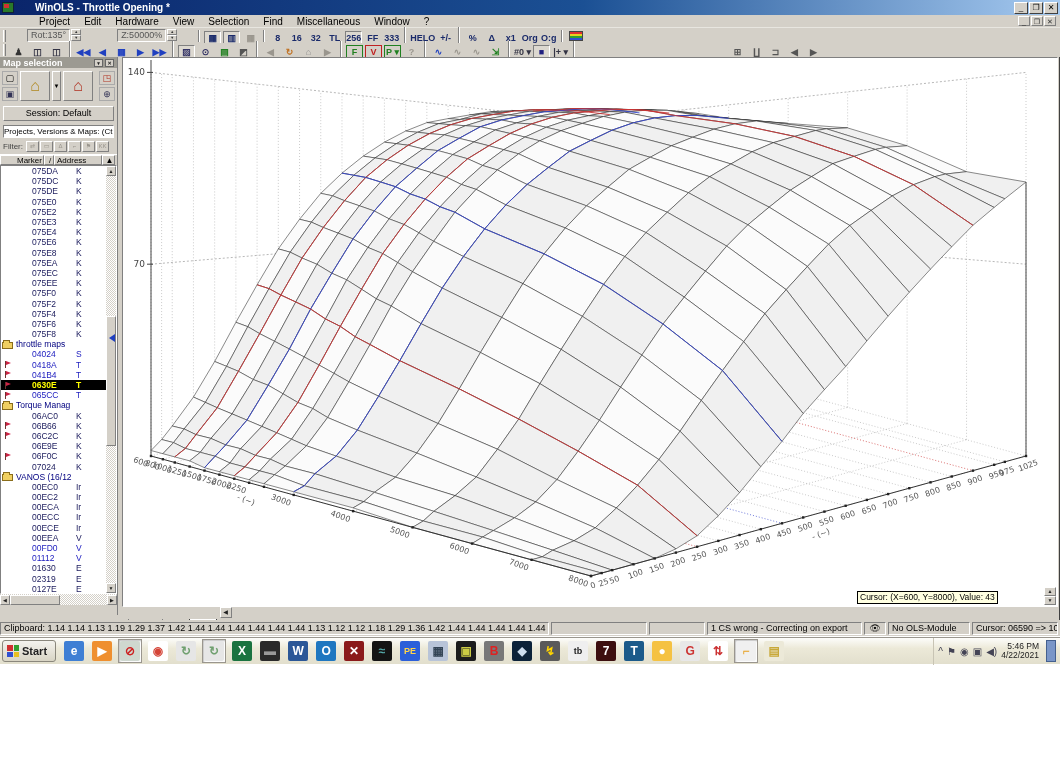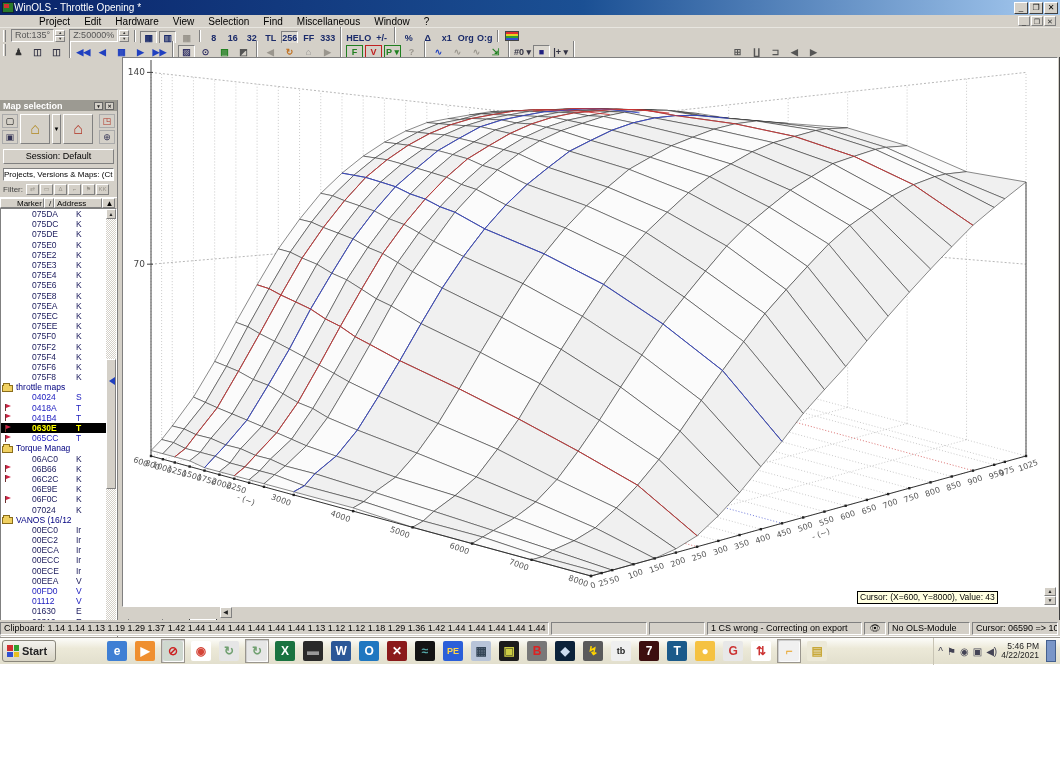--- a/index.html
+++ b/index.html
@@ -4,55 +4,55 @@
 <style>
   * { margin:0; padding:0; box-sizing:border-box; }
   html,body { width:1060px; height:763px; background:#fff; font-family:"Liberation Sans",sans-serif; overflow:hidden; }
   #screen { position:relative; width:1060px; height:763px; background:#fff; }
   #main-window { position:absolute; left:0; top:0; width:1060px; height:636px; background:#d4d0c8; border-right:1px solid #404040; }
 
   
   #title-bar { position:absolute; left:0; top:0; width:1060px; height:15px;
     background:linear-gradient(90deg,#0a246a 0%,#1b5094 55%,#a6caf0 100%);
     display:flex; align-items:center; padding:0 2px; }
-  #title-text { color:#fff; font-size:10px; font-weight:normal; margin-left:0; flex:1; }
+  #title-text { color:#fff; font-size:10px; font-weight:bold; margin-left:21px; flex:1; }
   .tb-ctl { width:14px; height:12px; background:#d4d0c8; border:1px solid; border-color:#fff #404040 #404040 #fff;
     font-size:8px; line-height:10px; text-align:center; color:#000; margin-left:1px; }
   #win-logo { width:12px; height:11px; background:#2a7a2a; border:1px solid #123; position:relative; }
   #win-logo::after{ content:""; position:absolute; left:1px; top:1px; width:5px; height:4px; background:#d03030; }
 
   
   #menu-bar { position:absolute; left:0; top:15px; width:1060px; height:13px; background:#d4d0c8;
     display:flex; align-items:center; font-size:10px; padding-left:32px; border-bottom:1px solid #e8e6e0;}
   .menu-item { padding:0 7px; color:#000; }
   #mdi-controls { position:absolute; right:4px; top:1px; display:flex; }
   .mdi-btn { width:12px; height:10px; font-size:7px; line-height:9px; text-align:center; color:#333; background:#d4d0c8;
     border:1px solid; border-color:#fff #808080 #808080 #fff; margin-left:1px;}
 
   
   .toolbar { position:absolute; left:0; width:1060px; background:#d4d0c8; display:flex; align-items:center; }
   #toolbar-2 { top:28px; height:15px; }
   #toolbar-3 { top:43px; height:14px; }
   .grip { width:3px; height:12px; border-left:1px solid #fff; border-right:1px solid #808080; margin:0 3px; }
   .sep { width:1px; height:12px; border-left:1px solid #808080; border-right:1px solid #fff; margin:0 3px; }
-  .spinbox { display:flex; align-items:center; margin:0 2px; }
+  .spinbox { display:flex; margin:0 18px; }
   .spin-val { background:#d4d0c8; border:1px solid; border-color:#808080 #fff #fff #808080; font-size:9px; color:#555;
     padding:0 3px; height:13px; line-height:11px; }
   .spin-arrows { display:flex; flex-direction:column; margin-left:1px; }
   .spin-arrows span { width:10px; height:6px; background:#d4d0c8; border:1px solid; border-color:#fff #808080 #808080 #fff;
     font-size:4px; line-height:4px; text-align:center; color:#333; }
   .tb-btn { min-width:17px; height:14px; display:inline-flex; align-items:center; justify-content:center;
     font-size:9px; font-weight:bold; color:#1a2a6a; margin:0 1px; background:#d4d0c8; }
   .tb-btn.pressed { border:1px solid; border-color:#808080 #fff #fff #808080; background:#dcd8d0; }
   .tb-btn.disabled { color:#9a968e; }
   .rainbow { width:14px; height:10px; display:inline-block; margin-left:3px;
     background:linear-gradient(180deg,#e03030 0 25%,#e8d020 25% 50%,#30a030 50% 75%,#3050d0 75% 100%); border:1px solid #444;}
 
   
-  #map-panel { position:absolute; left:0; top:57px; width:118px; height:558px; background:#d4d0c8; border-right:1px solid #808080;margin-top:43px; }
+  #map-panel { position:absolute; left:0; top:57px; width:118px; height:558px; background:#d4d0c8; border-right:1px solid #808080; }
   #panel-title { height:11px; background:#9c9a92; color:#fff; font-size:9px; font-weight:bold; display:flex; align-items:center; padding:0 3px;}
   #panel-title .pt-btn { width:9px; height:8px; background:#d4d0c8; border:1px solid #666; font-size:5px; line-height:6px; text-align:center; color:#222; margin-left:2px;}
   #panel-title span.t { flex:1; }
   #panel-toolbar { display:flex; align-items:center; padding:3px 2px; gap:2px; }
   .p-icon-sm { width:16px; height:14px; background:#d4d0c8; border:1px solid #aaa; font-size:9px; display:flex; align-items:center; justify-content:center; }
   .p-icon-lg { width:30px; height:30px; background:#d4d0c8; border:1px solid; border-color:#fff #808080 #808080 #fff; display:flex; align-items:center; justify-content:center; font-size:16px; }
   .p-col { display:flex; flex-direction:column; gap:2px; }
   .dd-arrow { width:9px; height:30px; border:1px solid; border-color:#fff #808080 #808080 #fff; font-size:6px; display:flex; align-items:center; justify-content:center;}
   #session-btn { margin:2px 3px; height:15px; background:#d4d0c8; border:1px solid; border-color:#fff #808080 #808080 #fff;
     font-size:9px; text-align:center; line-height:13px; color:#000; }
@@ -104,21 +104,21 @@
   #status-bar { position:absolute; left:0; top:620px; width:1060px; height:16px; background:#d4d0c8; display:flex; align-items:center; font-size:9px; color:#000; }
   .sb-seg { height:13px; border:1px solid; border-color:#808080 #fff #fff #808080; margin-right:2px; padding:0 3px;
     line-height:11px; white-space:nowrap; overflow:hidden; display:flex; align-items:center;}
   #sb-clip { width:549px; flex:none; }
   #sb-e1 { width:96px; flex:none; } #sb-e2 { width:56px; flex:none; }
   #sb-warn { width:155px; flex:none; } #sb-eye { width:22px; flex:none; justify-content:center;}
   #sb-mod { width:82px; flex:none; } #sb-cursor { flex:1; }
 
   
   #taskbar { position:absolute; left:0; top:637px; width:1060px; height:27px;
-    background:linear-gradient(180deg,#fdfdfb,#ece9d8 40%,#e2dfcd); border-top:1px solid #9a968e; display:flex; align-items:center;gap:43px; }
+    background:linear-gradient(180deg,#fdfdfb,#ece9d8 40%,#e2dfcd); border-top:1px solid #9a968e; display:flex; align-items:center; }
   #start-btn { display:flex; align-items:center; gap:3px; margin:0 4px 0 2px; padding:2px 8px 2px 4px; height:22px;
     background:linear-gradient(180deg,#f4f3ee,#d8d4c4); border:1px solid #8a877c; border-radius:3px; font-weight:bold; font-size:11px; color:#222;}
   #start-flag { width:12px; height:12px; display:grid; grid-template:1fr 1fr / 1fr 1fr; gap:1px; }
   #start-flag i { display:block; } 
   .task-icon { width:24px; height:24px; margin:0 2px; display:flex; align-items:center; justify-content:center;
     font-size:12px; font-weight:bold; border:1px solid transparent; }
   .task-icon .tile { width:20px; height:20px; display:flex; align-items:center; justify-content:center; border-radius:2px; }
   .task-icon.pressed { border:1px solid #9a968e; background:#fff; box-shadow:inset 1px 1px 2px #bbb; }
   #sys-tray { margin-left:auto; display:flex; align-items:center; height:27px; border-left:1px solid #c8c4b4; padding:0 4px; gap:4px;}
   .tray-icon { font-size:10px; color:#445; }

